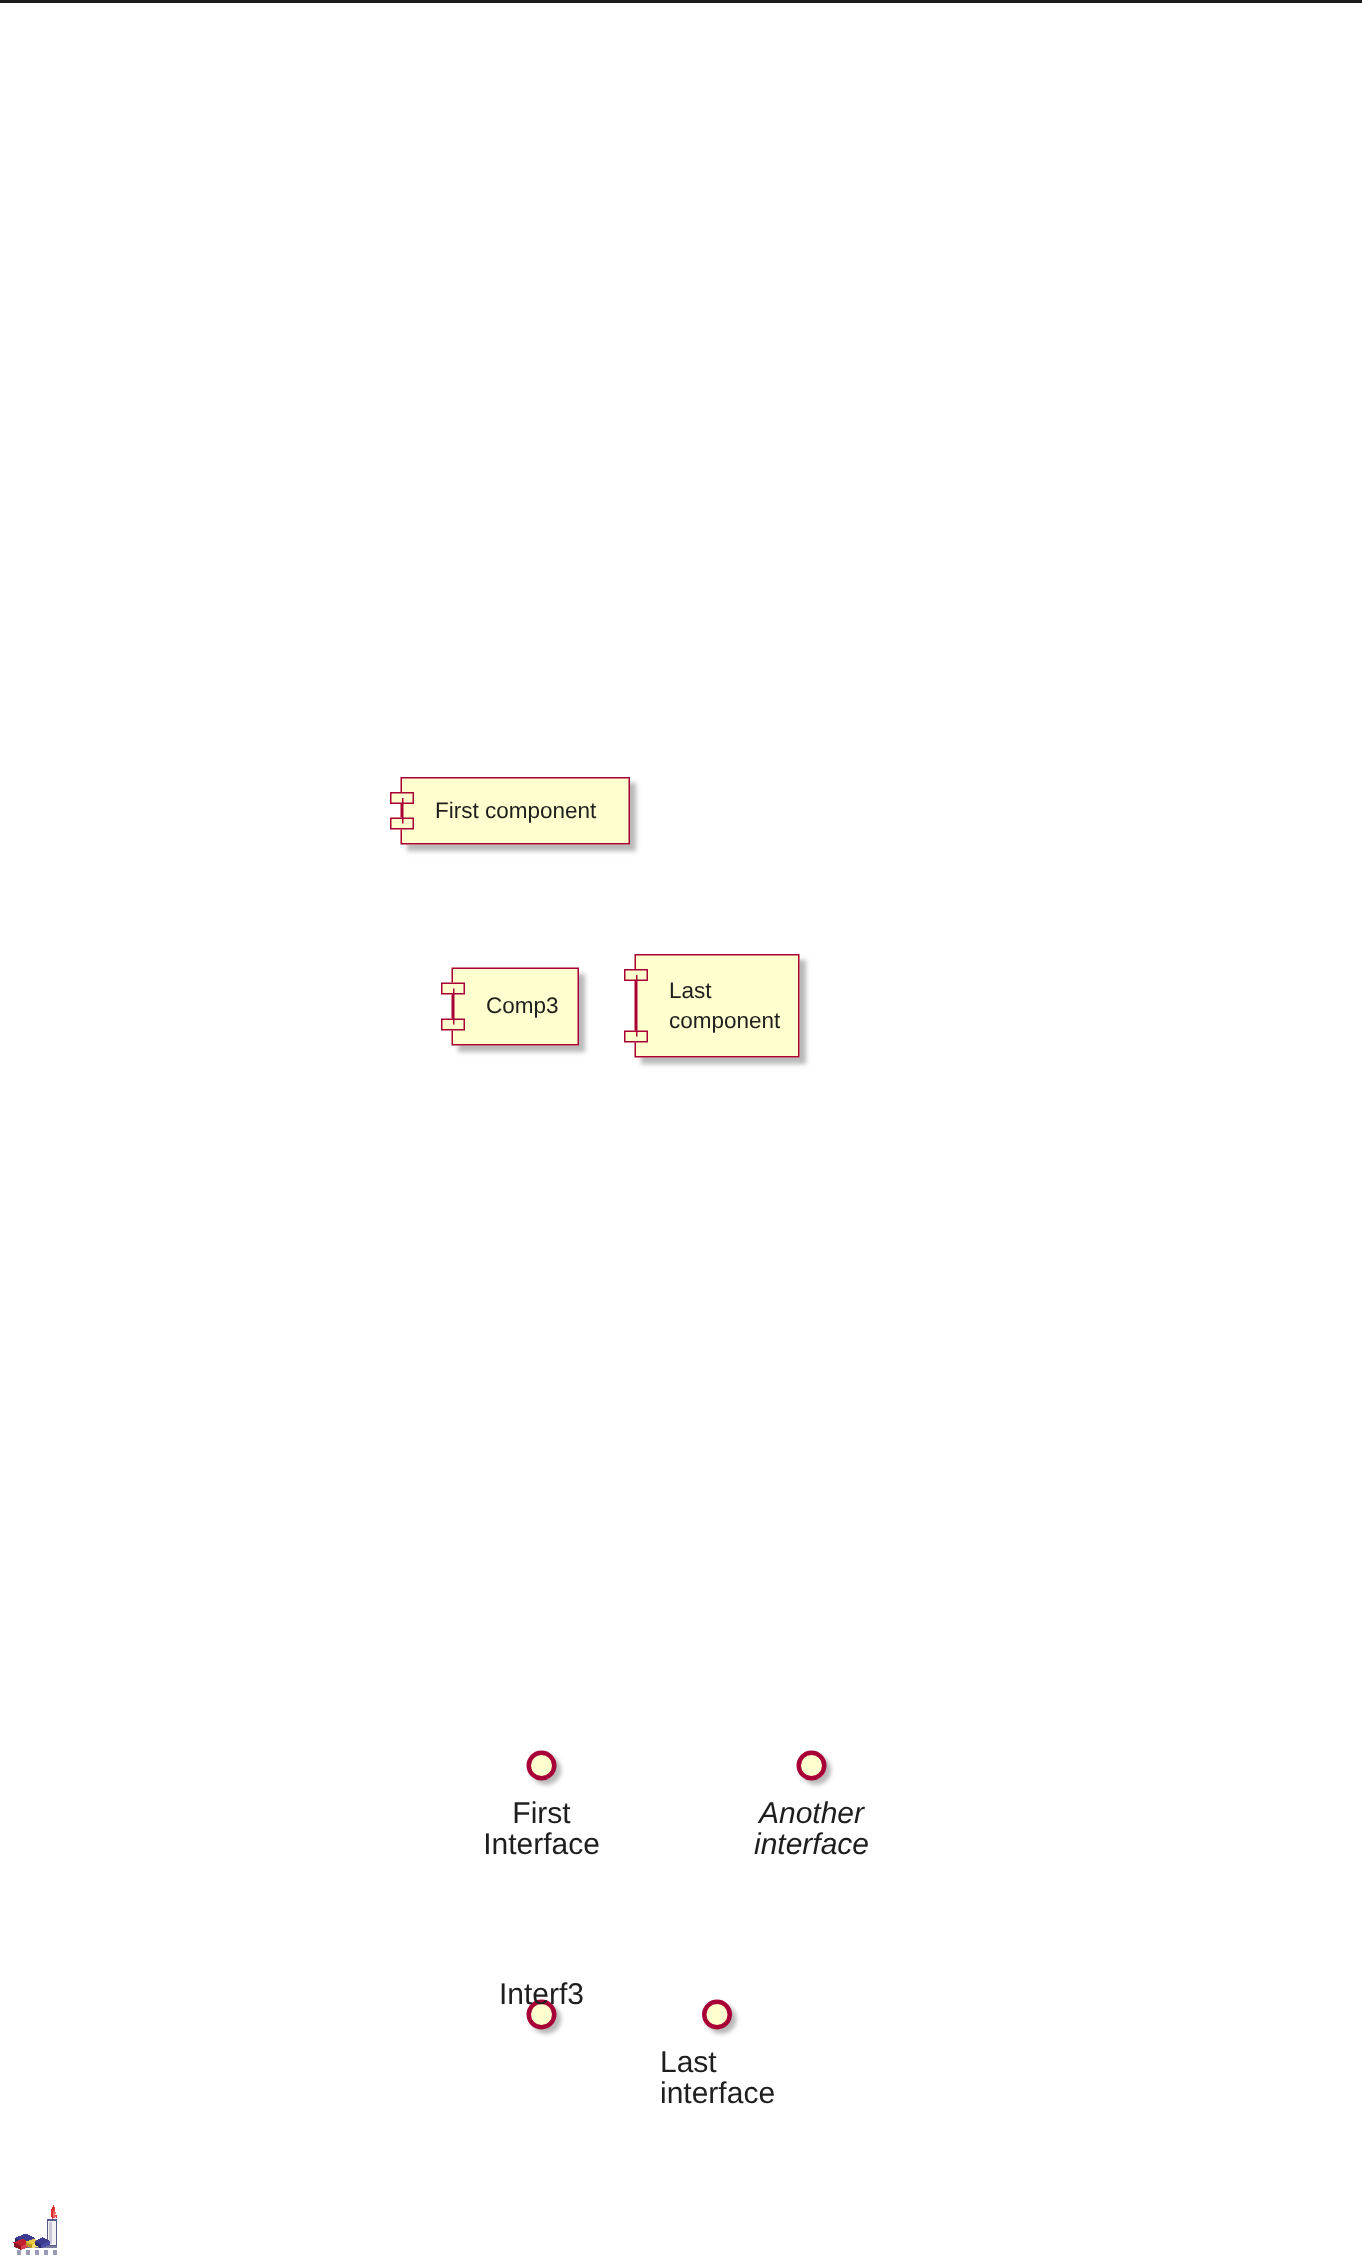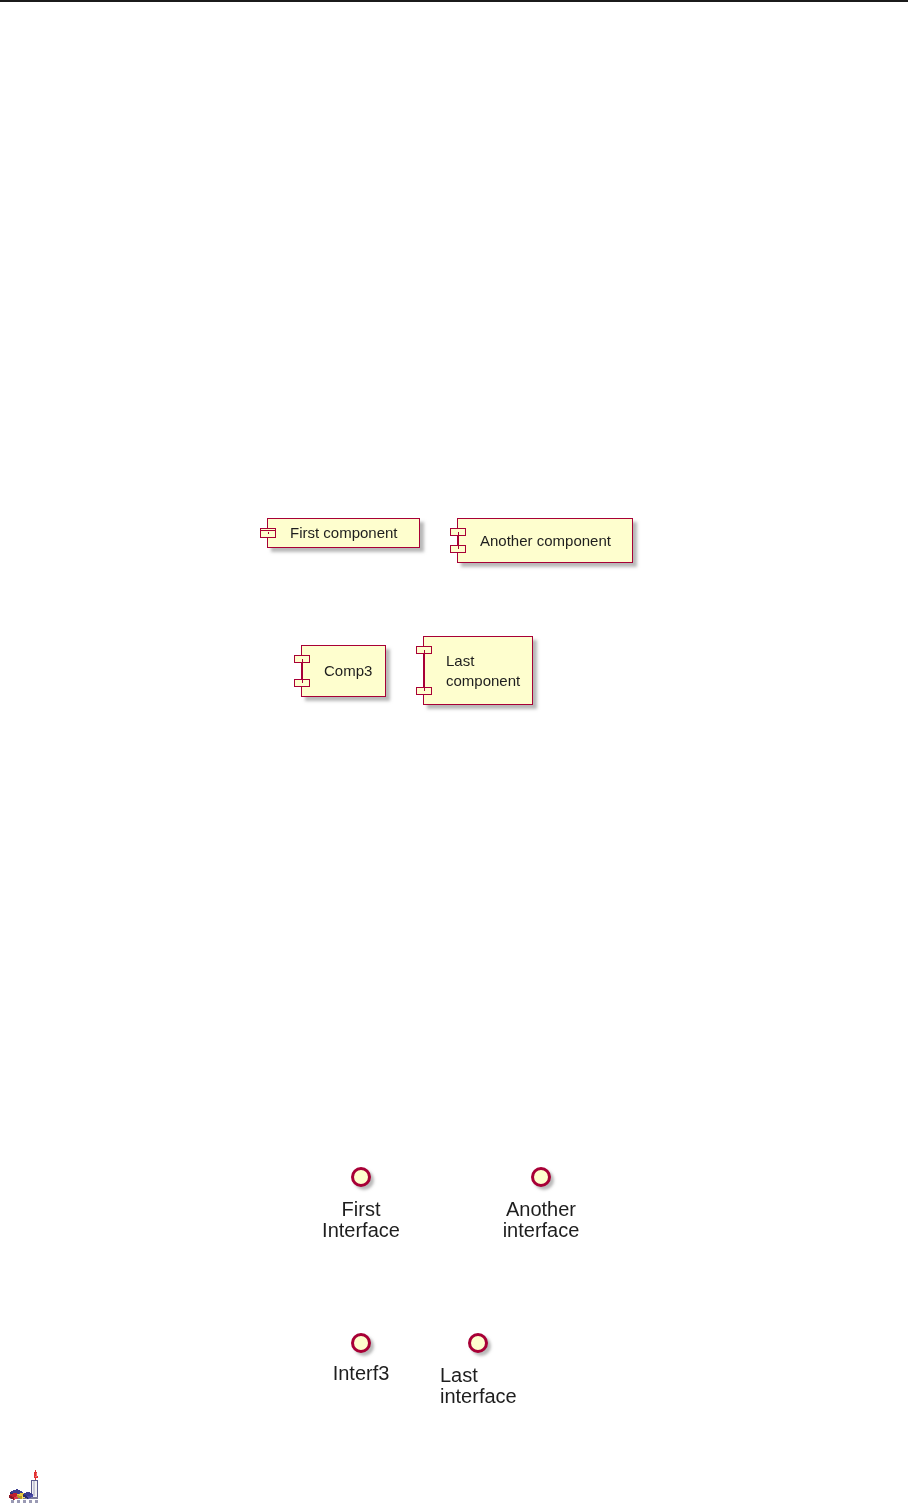--- a/index.html
+++ b/index.html
@@ -106,33 +106,27 @@
     height: 38px;
   }
 </style>
 </head>
 <body>
 
 <div id="canvas">
 
   <div class="top-rule"></div>
 
-  <div class="component" id="comp-0" style="left: 267px; top: 518px; width: 153px; height: 30px;">
+  <div class="component" id="comp-0" style="left: 267px; top: 518px; width: 153px; height: 45px;">
     <span class="port top"></span>
     <span class="port bottom"></span>
     <span class="port-spine"></span>
     <span class="label">First component</span>
   </div>
 
-  <div class="component" id="comp-1" style="left: 457px; top: 518px; width: 176px; height: 45px;">
-    <span class="port top"></span>
-    <span class="port bottom"></span>
-    <span class="port-spine"></span>
-    <span class="label">Another component</span>
-  </div>
 
   <div class="component" id="comp-2" style="left: 301px; top: 645px; width: 85px; height: 52px;">
     <span class="port top"></span>
     <span class="port bottom"></span>
     <span class="port-spine"></span>
     <span class="label">Comp3</span>
   </div>
 
   <div class="component" id="comp-3" style="left: 423px; top: 636px; width: 110px; height: 69px;">
     <span class="port top"></span>
@@ -142,26 +136,26 @@
 component</span>
   </div>
 
   <div class="interface" id="iface-0" style="left: 0px; top: 0px;">
     <span class="circle" style="left: 351px; top: 1167px;"></span>
     <span class="label centered" style="left: 361px; top: 1199px;">First Interface</span>
   </div>
 
   <div class="interface" id="iface-1" style="left: 0px; top: 0px;">
     <span class="circle" style="left: 531px; top: 1167px;"></span>
-    <span class="label centered" style="left: 541px; top: 1199px;">Another interface</span>
+    <span class="label centered" style="left: 541px; top: 1199px; font-style: italic;">Another interface</span>
   </div>
 
   <div class="interface" id="iface-2" style="left: 0px; top: 0px;">
     <span class="circle" style="left: 351px; top: 1333px;"></span>
-    <span class="label centered" style="left: 361px; top: 1363px;">Interf3</span>
+    <span class="label centered" style="left: 361px; top: 1320px;">Interf3</span>
   </div>
 
   <div class="interface" id="iface-3" style="left: 0px; top: 0px;">
     <span class="circle" style="left: 468px; top: 1333px;"></span>
     <span class="label leftaligned" style="left: 440px; top: 1365px;">Last
 interface</span>
   </div>
 
   <div class="logo">
     <svg width="40" height="38" viewBox="0 0 40 38" xmlns="http://www.w3.org/2000/svg" shape-rendering="crispEdges">

